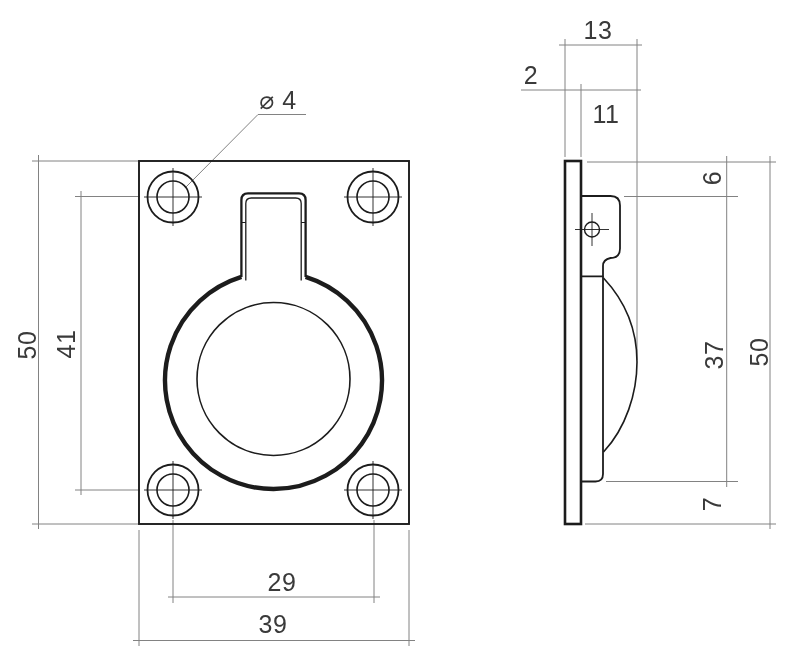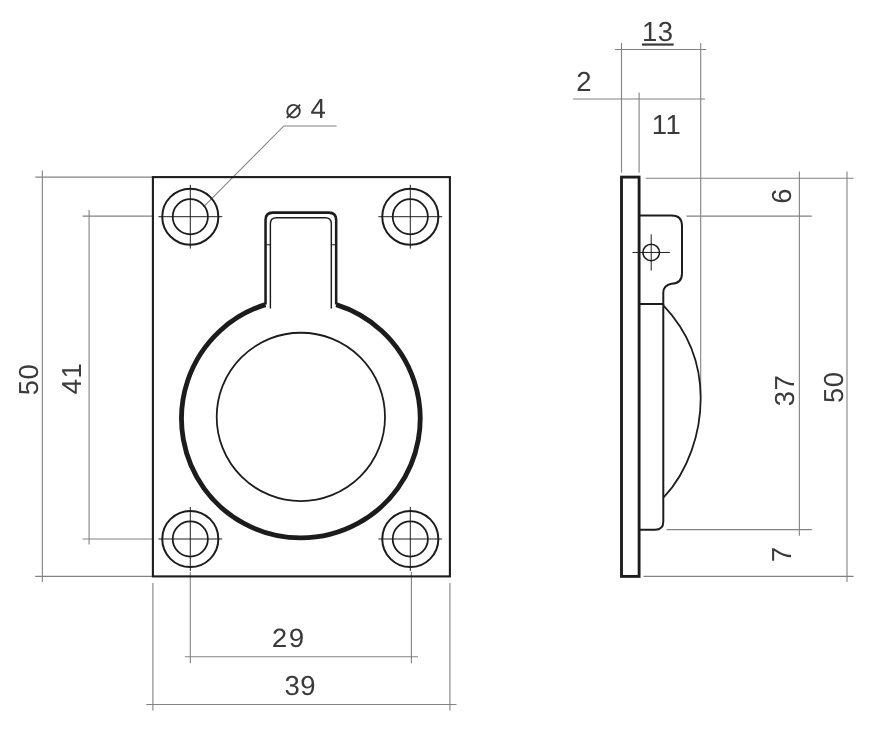--- a/index.html
+++ b/index.html
@@ -116,23 +116,23 @@
       <g>
         <circle class="obj" cx="592" cy="229.5" r="7.5" stroke-width="1.4"></circle>
         <path class="obj" d="M575 229.5 H609 M592 213 V246" stroke-width="0.9"></path>
       </g>
     </g>
   </svg>
 
   <div class="dim-label rot" style="left:27px;top:345px;">50</div>
   <div class="dim-label rot" style="left:66px;top:344px;">41</div>
   <div class="dim-label" style="left:278px;top:100px;">⌀ 4</div>
-  <div class="dim-label" style="left:262px;top:582px;font-family:Liberation Mono, monospace;">29</div>
+  <div class="dim-label" style="left:282px;top:582px;">29</div>
   <div class="dim-label" style="left:273px;top:624px;text-align:center;">39</div>
 
-  <div class="dim-label" style="left:598px;top:30px;text-decoration:underline;">13</div>
+  <div class="dim-label" style="left:598px;top:30px;">13</div>
   <div class="dim-label" style="left:531px;top:75px;">2</div>
   <div class="dim-label" style="left:606px;top:74px;margin-top:40px;">11</div>
   <div class="dim-label rot" style="left:712px;top:178px;">6</div>
   <div class="dim-label rot" style="left:714px;top:355px;">37</div>
   <div class="dim-label rot" style="left:759px;top:352px;">50</div>
   <div class="dim-label rot" style="left:712px;top:504px;">7</div>
 </div>
 
 </body></html>

